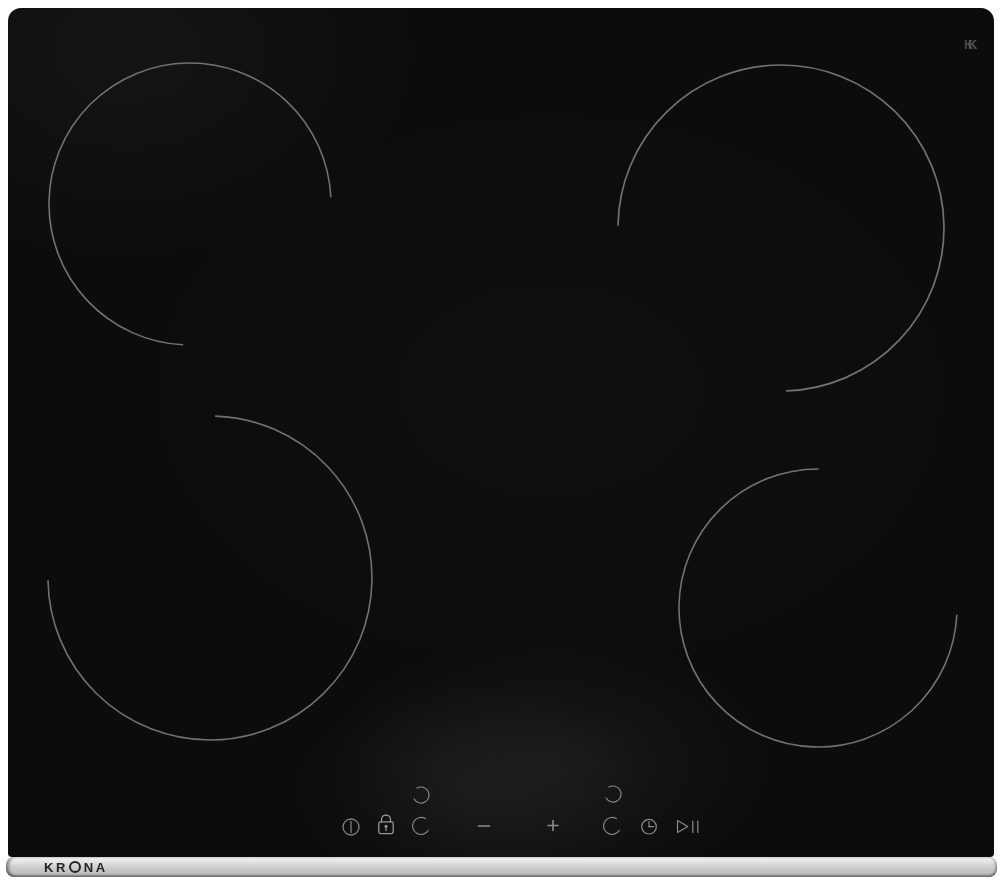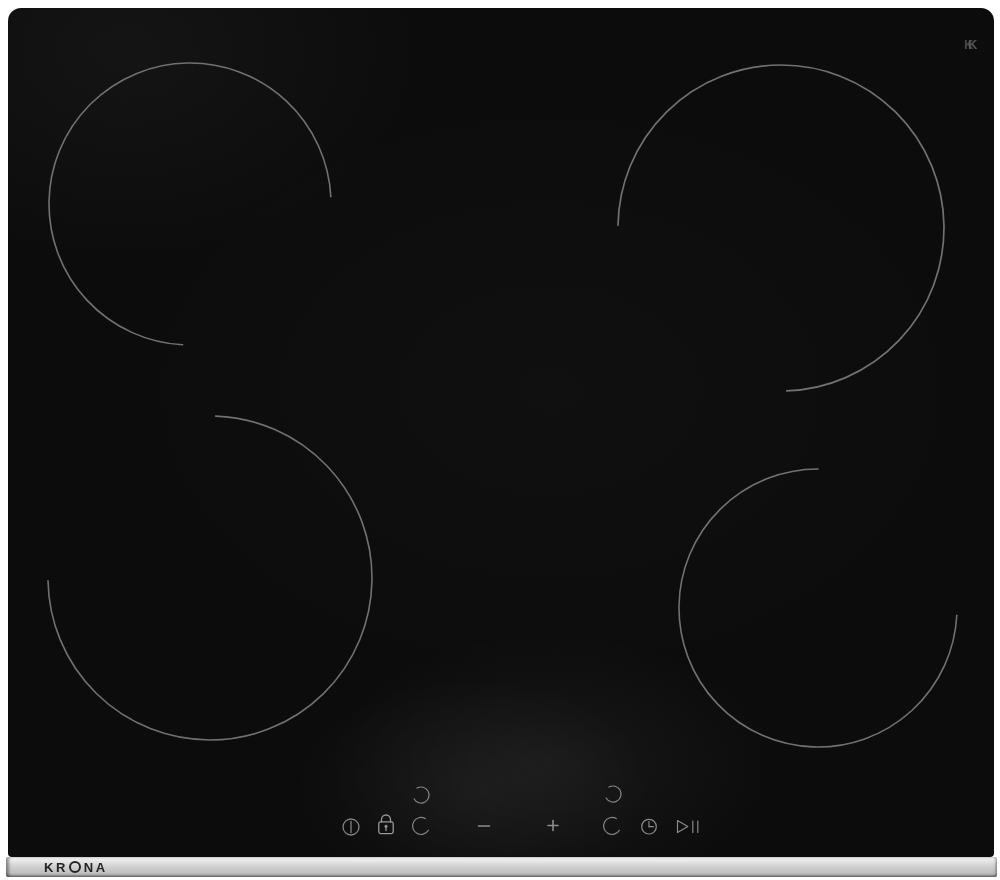--- a/index.html
+++ b/index.html
@@ -31,21 +31,21 @@
     color: #5a5a5a; font-size: 13px; font-weight: bold;
   }
   .brand-mark .k1 { position: absolute; left: 8px; top: 1px; opacity: 0.75; }
   .brand-mark .k2 { position: absolute; left: 12px; top: 1px; opacity: 0.9; }
 
   
   .strip {
     position: absolute; left: 6px; top: 857px;
     width: 991px; height: 20px;
     background: linear-gradient(180deg, #fbfbfb 0%, #e9e9e9 18%, #d2d2d2 45%, #c3c3c3 72%, #b6b6b6 100%);
-    border-radius: 2px;
+    border-radius: 8px;
     box-shadow:
       inset 3px 0 3px rgba(0,0,0,0.35),
       inset -2px 0 2px rgba(0,0,0,0.22),
       inset 0 1px 0 rgba(255,255,255,0.9),
       inset 0 -2px 2px rgba(0,0,0,0.28);
   }
   .logo {
     position: absolute; left: 38px; top: 0; height: 20px;
     display: flex; align-items: center;
     color: #232323; font-size: 13px; font-weight: bold; letter-spacing: 2.5px;

